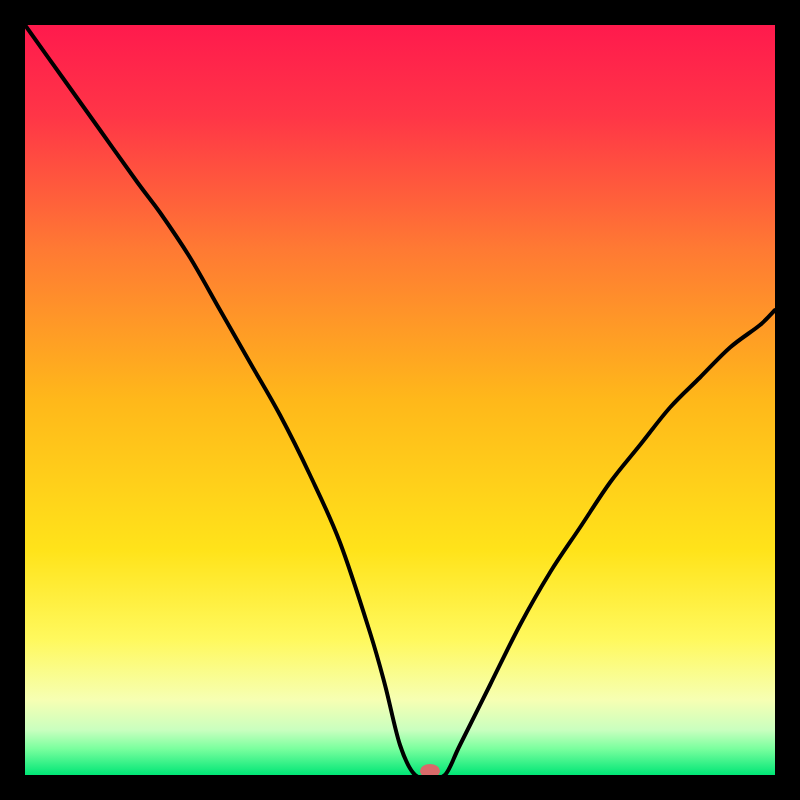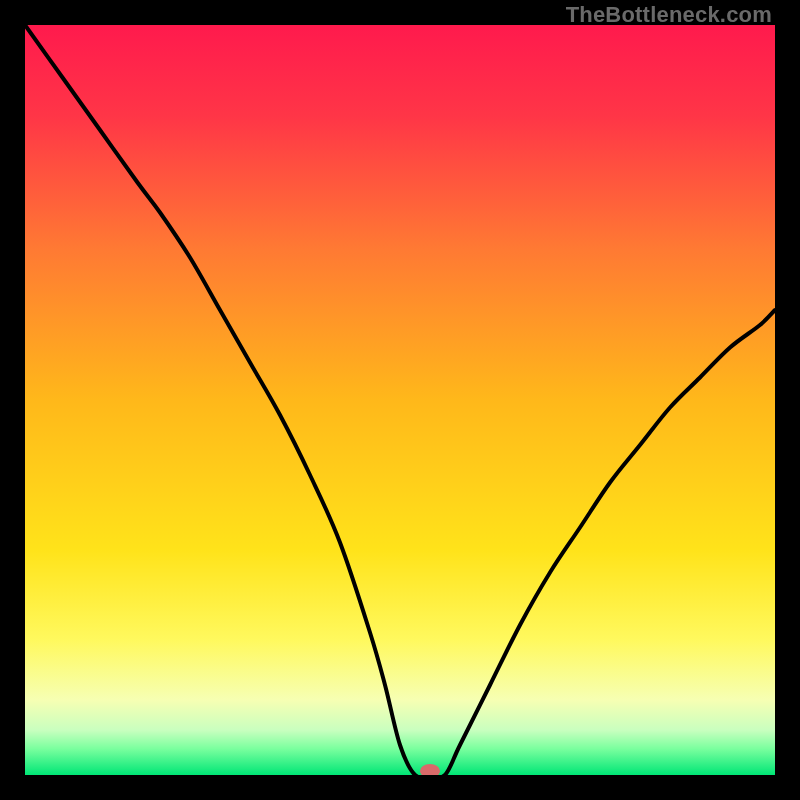--- a/index.html
+++ b/index.html
@@ -34,21 +34,20 @@
     font-weight: 600;
     letter-spacing: 0.2px;
     z-index: 5;
   }
   svg { display: block; }
 </style>
 </head>
 <body>
 
 <div class="frame">
-  <div class="watermark">TheBottleneck.com</div>
   <div class="plot">
     <svg id="chart-svg" width="750" height="750" viewBox="0 0 750 750">
       <defs>
         <linearGradient id="bg-grad" x1="0" y1="0" x2="0" y2="1">
             <stop offset="0%" stop-color="#ff1a4d"></stop>
             <stop offset="12%" stop-color="#ff3547"></stop>
             <stop offset="30%" stop-color="#ff7a33"></stop>
             <stop offset="50%" stop-color="#ffb81a"></stop>
             <stop offset="70%" stop-color="#ffe31a"></stop>
             <stop offset="82%" stop-color="#fff95e"></stop>

